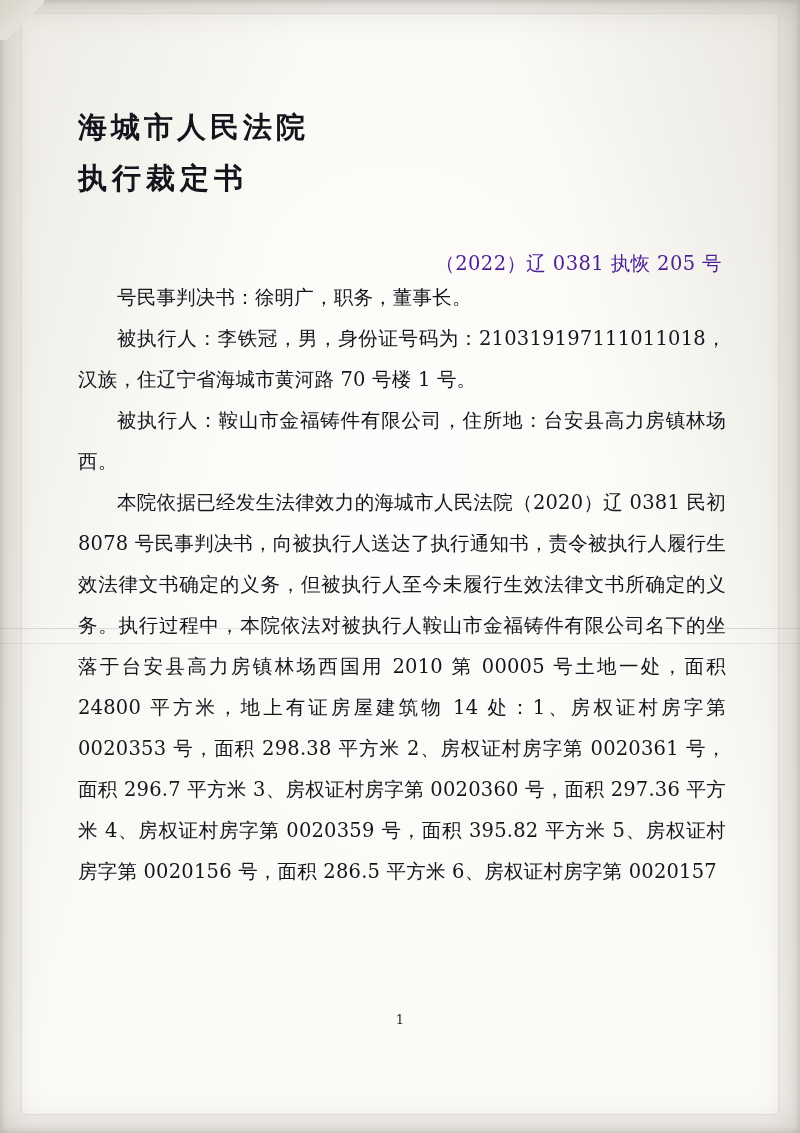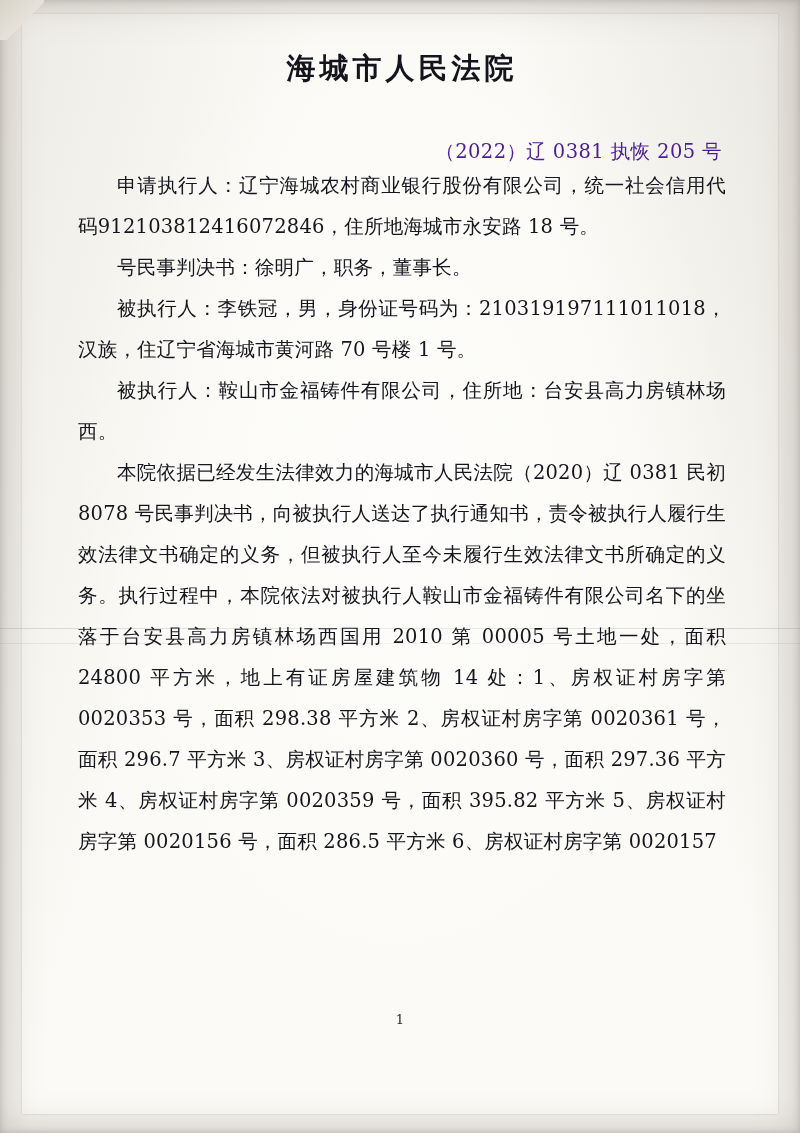--- a/index.html
+++ b/index.html
@@ -58,22 +58,22 @@
   .content {
     position: absolute;
     left: 78px;
     top: 0;
     width: 648px;
     height: 1100px;
     z-index: 5;
     color: #1b1b22;
   }
   .title-block {
-    text-align: center;
-    padding-top: 49px;
+    padding-top: 110px;
+    font-family: Liberation Mono, monospace;
   }
   .doc-title-1 {
     font-size: 29px;
     font-weight: bold;
     letter-spacing: 4px;
     line-height: 1.35;
     color: #14141c;
   }
   .doc-title-2 {
     font-size: 29px;
@@ -135,25 +135,25 @@
   <div class="sheet"></div>
   <div class="corner-fold"></div>
 
   <div class="scan-line" style="top:628px;"></div>
   <div class="scan-line" style="top:643px; background: rgba(150,150,145,0.18);"></div>
 
   <div class="content">
 
     <div class="title-block">
       <div class="doc-title-1">海城市人民法院</div>
+      <div class="doc-title-2">执行裁定书</div>
     </div>
 
     <div class="case-no">（2022）辽 0381 执恢 205 号</div>
 
-    <p class="para indent gap-md">申请执行人：辽宁海城农村商业银行股份有限公司，统一社会信用代码912103812416072846，住所地海城市永安路 18 号。</p>
     <p class="para indent gap-sm">号民事判决书：徐明广，职务，董事长。</p>
     <p class="para indent gap-sm">被执行人：李铁冠，男，身份证号码为：210319197111011018，汉族，住辽宁省海城市黄河路 70 号楼 1 号。</p>
     <p class="para indent gap-sm">被执行人：鞍山市金福铸件有限公司，住所地：台安县高力房镇林场西。</p>
     <p class="para indent gap-md">本院依据已经发生法律效力的海城市人民法院（2020）辽 0381 民初 8078 号民事判决书，向被执行人送达了执行通知书，责令被执行人履行生效法律文书确定的义务，但被执行人至今未履行生效法律文书所确定的义务。执行过程中，本院依法对被执行人鞍山市金福铸件有限公司名下的坐落于台安县高力房镇林场西国用 2010 第 00005 号土地一处，面积 24800 平方米，地上有证房屋建筑物 14 处：1、房权证村房字第 0020353 号，面积 298.38 平方米 2、房权证村房字第 0020361 号，面积 296.7 平方米 3、房权证村房字第 0020360 号，面积 297.36 平方米 4、房权证村房字第 0020359 号，面积 395.82 平方米 5、房权证村房字第 0020156 号，面积 286.5 平方米 6、房权证村房字第 0020157</p>
 
   </div>
 
   <div class="page-num">1</div>
 
   <div class="edge-shadow"></div>

